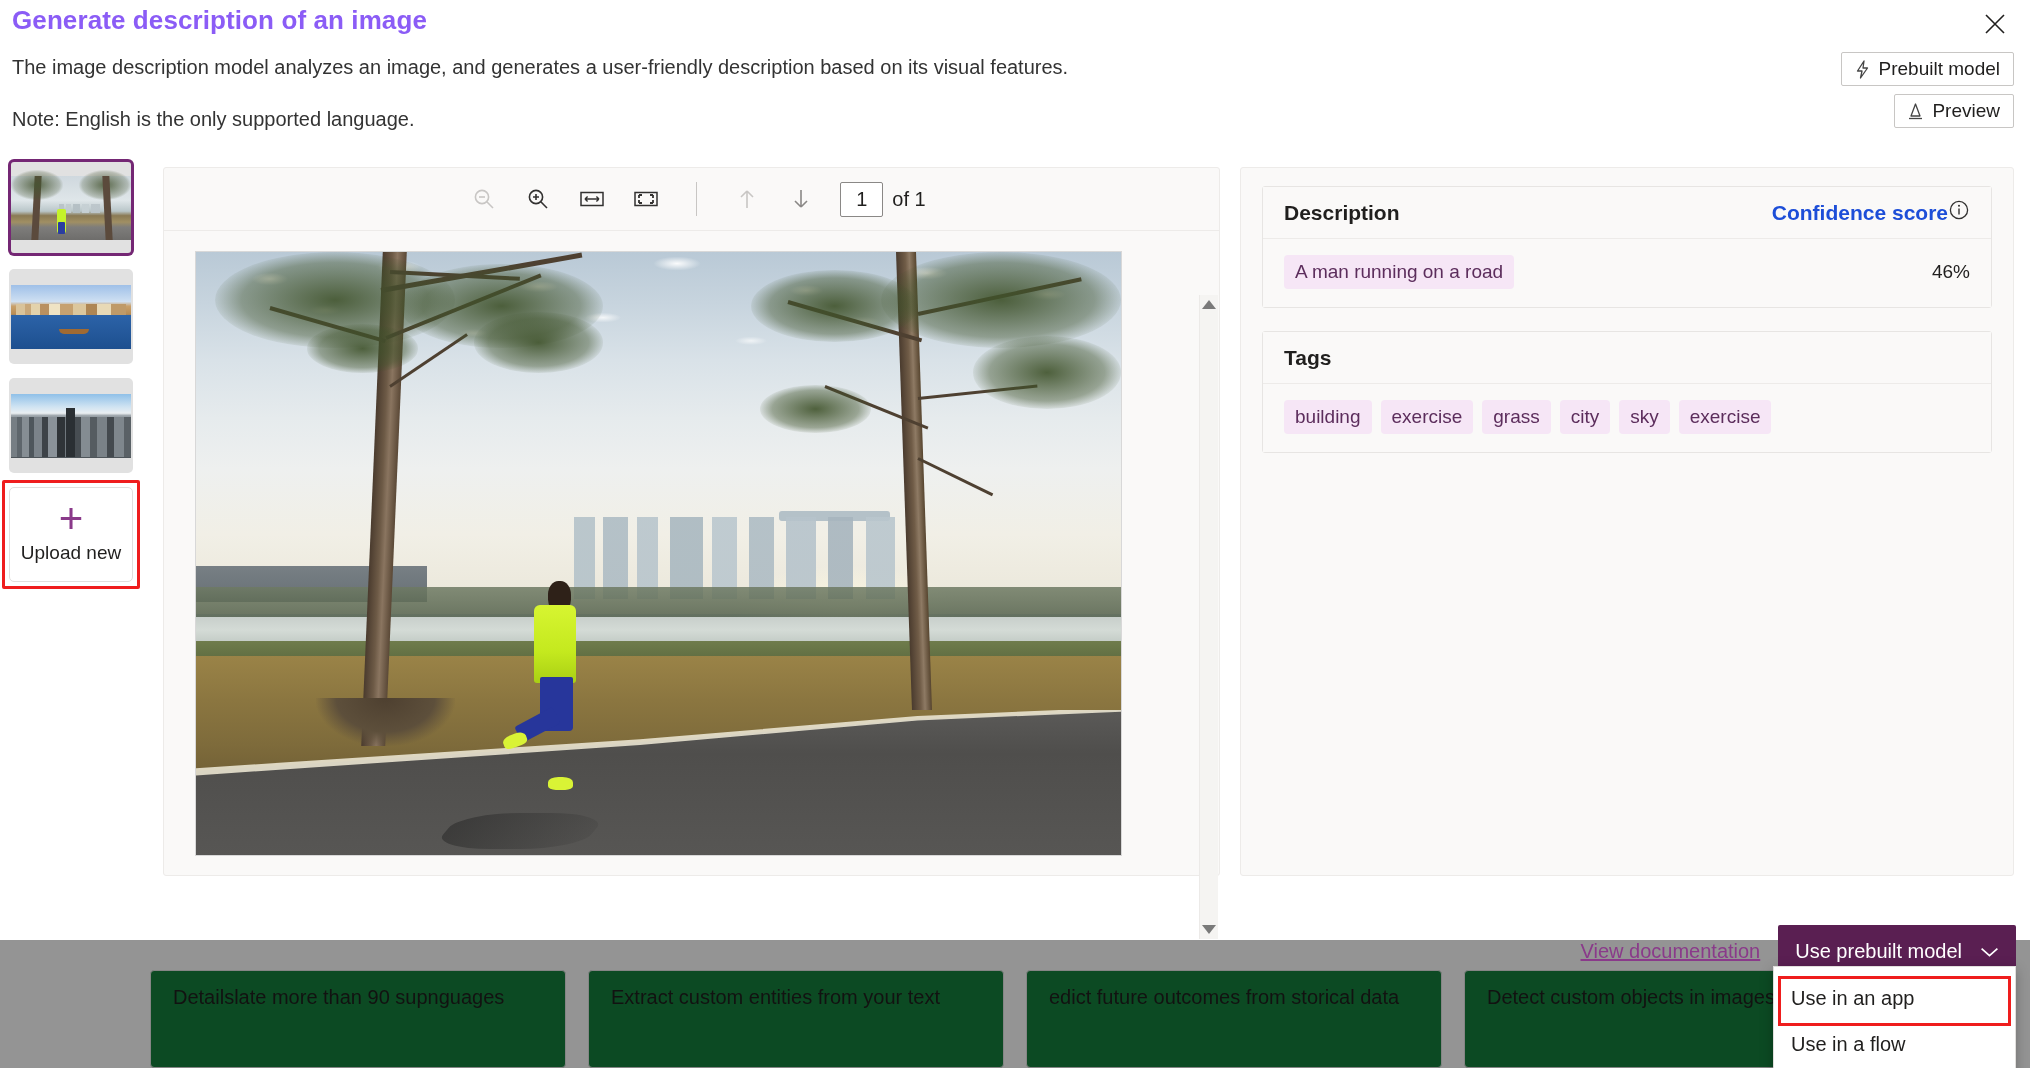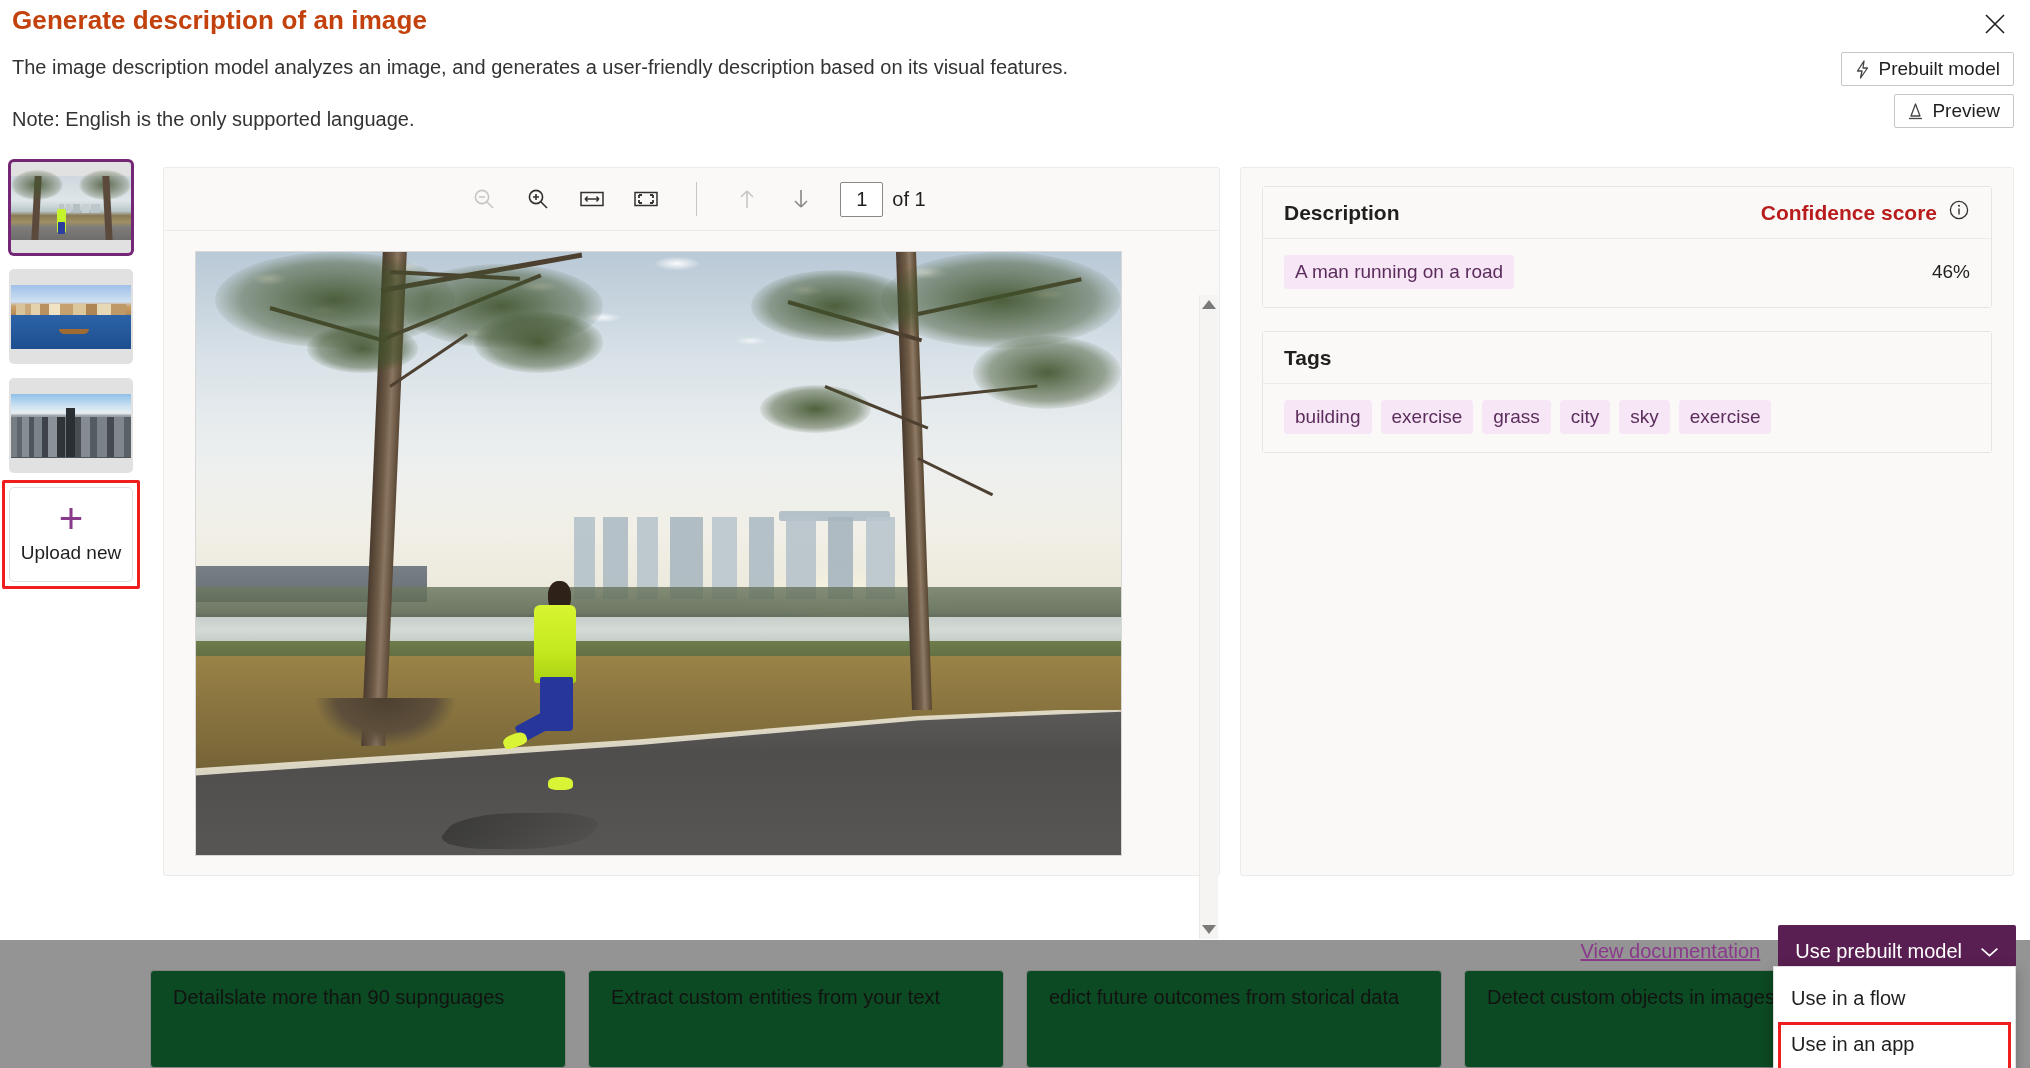--- a/index.html
+++ b/index.html
@@ -74,21 +74,21 @@
     cursor: pointer;
     color: #201f1e;
   }
   .close-btn svg { display:block; }
 
   .page-title {
     position: absolute;
     left: 12px; top: 5px;
     font-size: 26px;
     font-weight: 600;
-    color: #c2410c;
+    color: #8b5cf6;
     letter-spacing: .1px;
   }
   .subtitle {
     position: absolute;
     left: 12px; top: 56px;
     font-size: 20px;
     color: #333333;
   }
   .note {
     position: absolute;
@@ -591,24 +591,23 @@
   }
   .card-head .h-left {
     font-size: 21px;
     font-weight: 600;
     color: #201f1e;
     text-align: right;
   }
   .card-head .h-right {
     display: flex;
     align-items: center;
-    gap: 11px;
     font-size: 21px;
     font-weight: 600;
-    color: #b91c1c;
+    color: #1d4ed8;
   }
   .card-body {
     padding: 16px 21px 18px 21px;
     background: #faf9f8;
   }
   .desc-row {
     display: flex;
     align-items: center;
     justify-content: space-between;
   }
@@ -935,21 +934,21 @@
       <span>Use prebuilt model</span>
       <span>
         <svg width="19" height="12" viewBox="0 0 19 12" aria-hidden="true">
           <path d="M1.6 2.6 L9.5 9.6 L17.4 2.6" stroke="#ffffff" stroke-width="1.7" fill="none"></path>
         </svg>
       </span>
     </span>
   </div>
 
   <div class="menu">
+    <div class="menu-item highlighted">
+      <span>Use in an app</span>
+    </div>
     <div class="menu-item">
       <span>Use in a flow</span>
     </div>
-    <div class="menu-item highlighted">
-      <span>Use in an app</span>
-    </div>
   </div>
 
 </div>
 
 </body></html>

